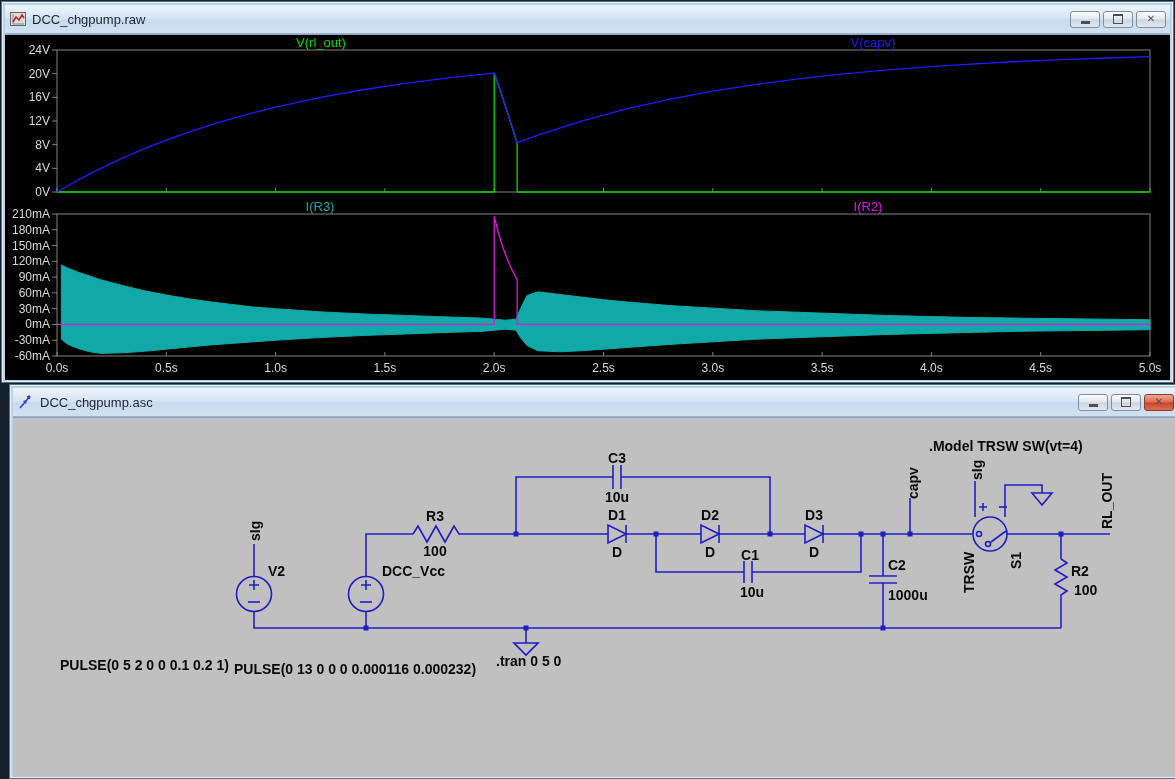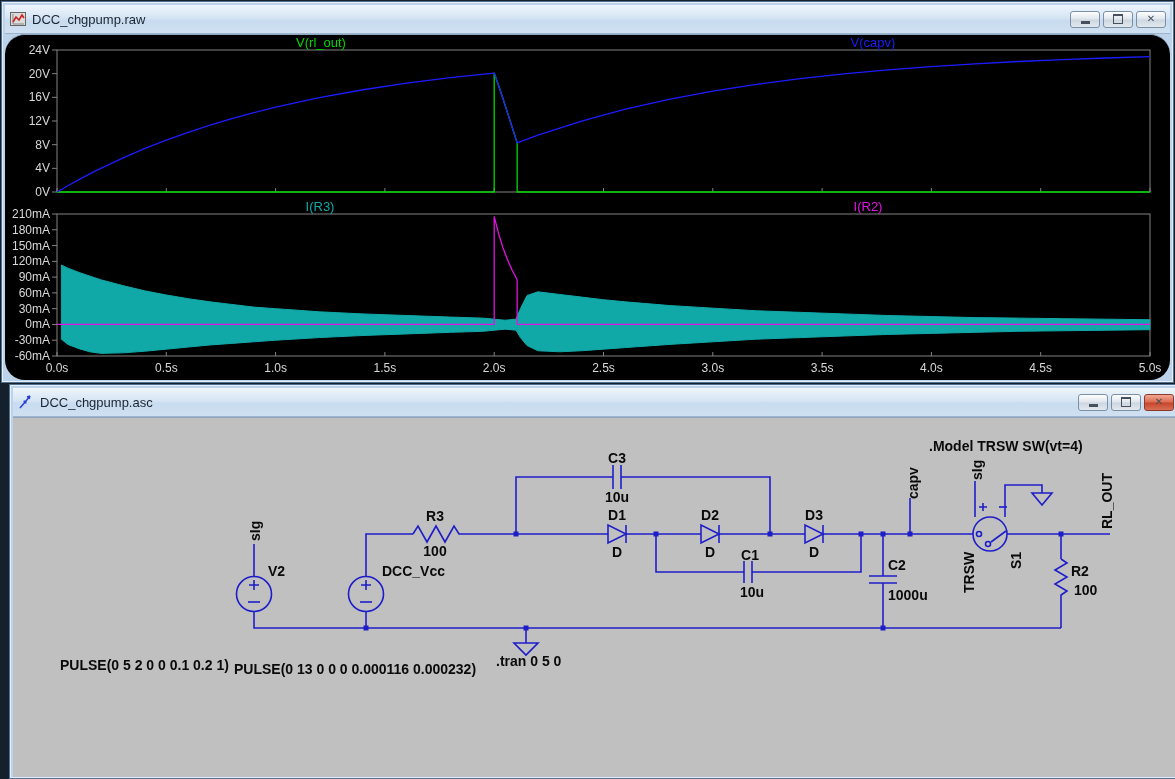--- a/index.html
+++ b/index.html
@@ -20,21 +20,21 @@
   .winbtns{margin-left:auto;display:flex;gap:3px;margin-right:4px;}
   .wbtn{width:28px;height:15px;border:1px solid #7b8fa5;border-radius:3px;
     background:linear-gradient(#fefefe,#dee5ec 48%,#ccd5df 52%,#e2e8ee);
     display:flex;align-items:center;justify-content:center;cursor:default;}
   .wbtn.close-active{
     background:linear-gradient(#f0a894,#dd6a4e 48%,#c6452a 52%,#d96f55);
     border-color:#8e3a2a;}
   .g-min{width:9px;height:3px;background:#46505c;margin-top:6px;}
   .g-res{width:8px;height:7px;border:1px solid #46505c;border-top-width:2px;}
   .g-x{font:bold 10px "DejaVu Sans",sans-serif;color:#46505c;line-height:1;}
-  .wave-canvas{flex:1;background:#000;position:relative;border-top:1px solid #8fa6bf;border-radius:20px;}
+  .wave-canvas{flex:1;background:#000;position:relative;border-top:1px solid #8fa6bf;}
   .sch-canvas{flex:1;background:#c0c0c0;position:relative;border-top:1px solid #8fa6bf;}
   svg{display:block;}
   
   .pbox{fill:none;stroke:#828282;stroke-width:1;}
   .tick{stroke:#828282;stroke-width:1;}
   .axlab{font-family:"Liberation Sans",sans-serif;font-size:12px;fill:#d8d8d8;}
   .trlab{font-family:"Liberation Sans",sans-serif;font-size:13px;}
   .trace{fill:none;stroke-width:1.3;stroke-linejoin:round;}
   
   .wire{stroke:#1e1ec8;stroke-width:1.6;fill:none;}

